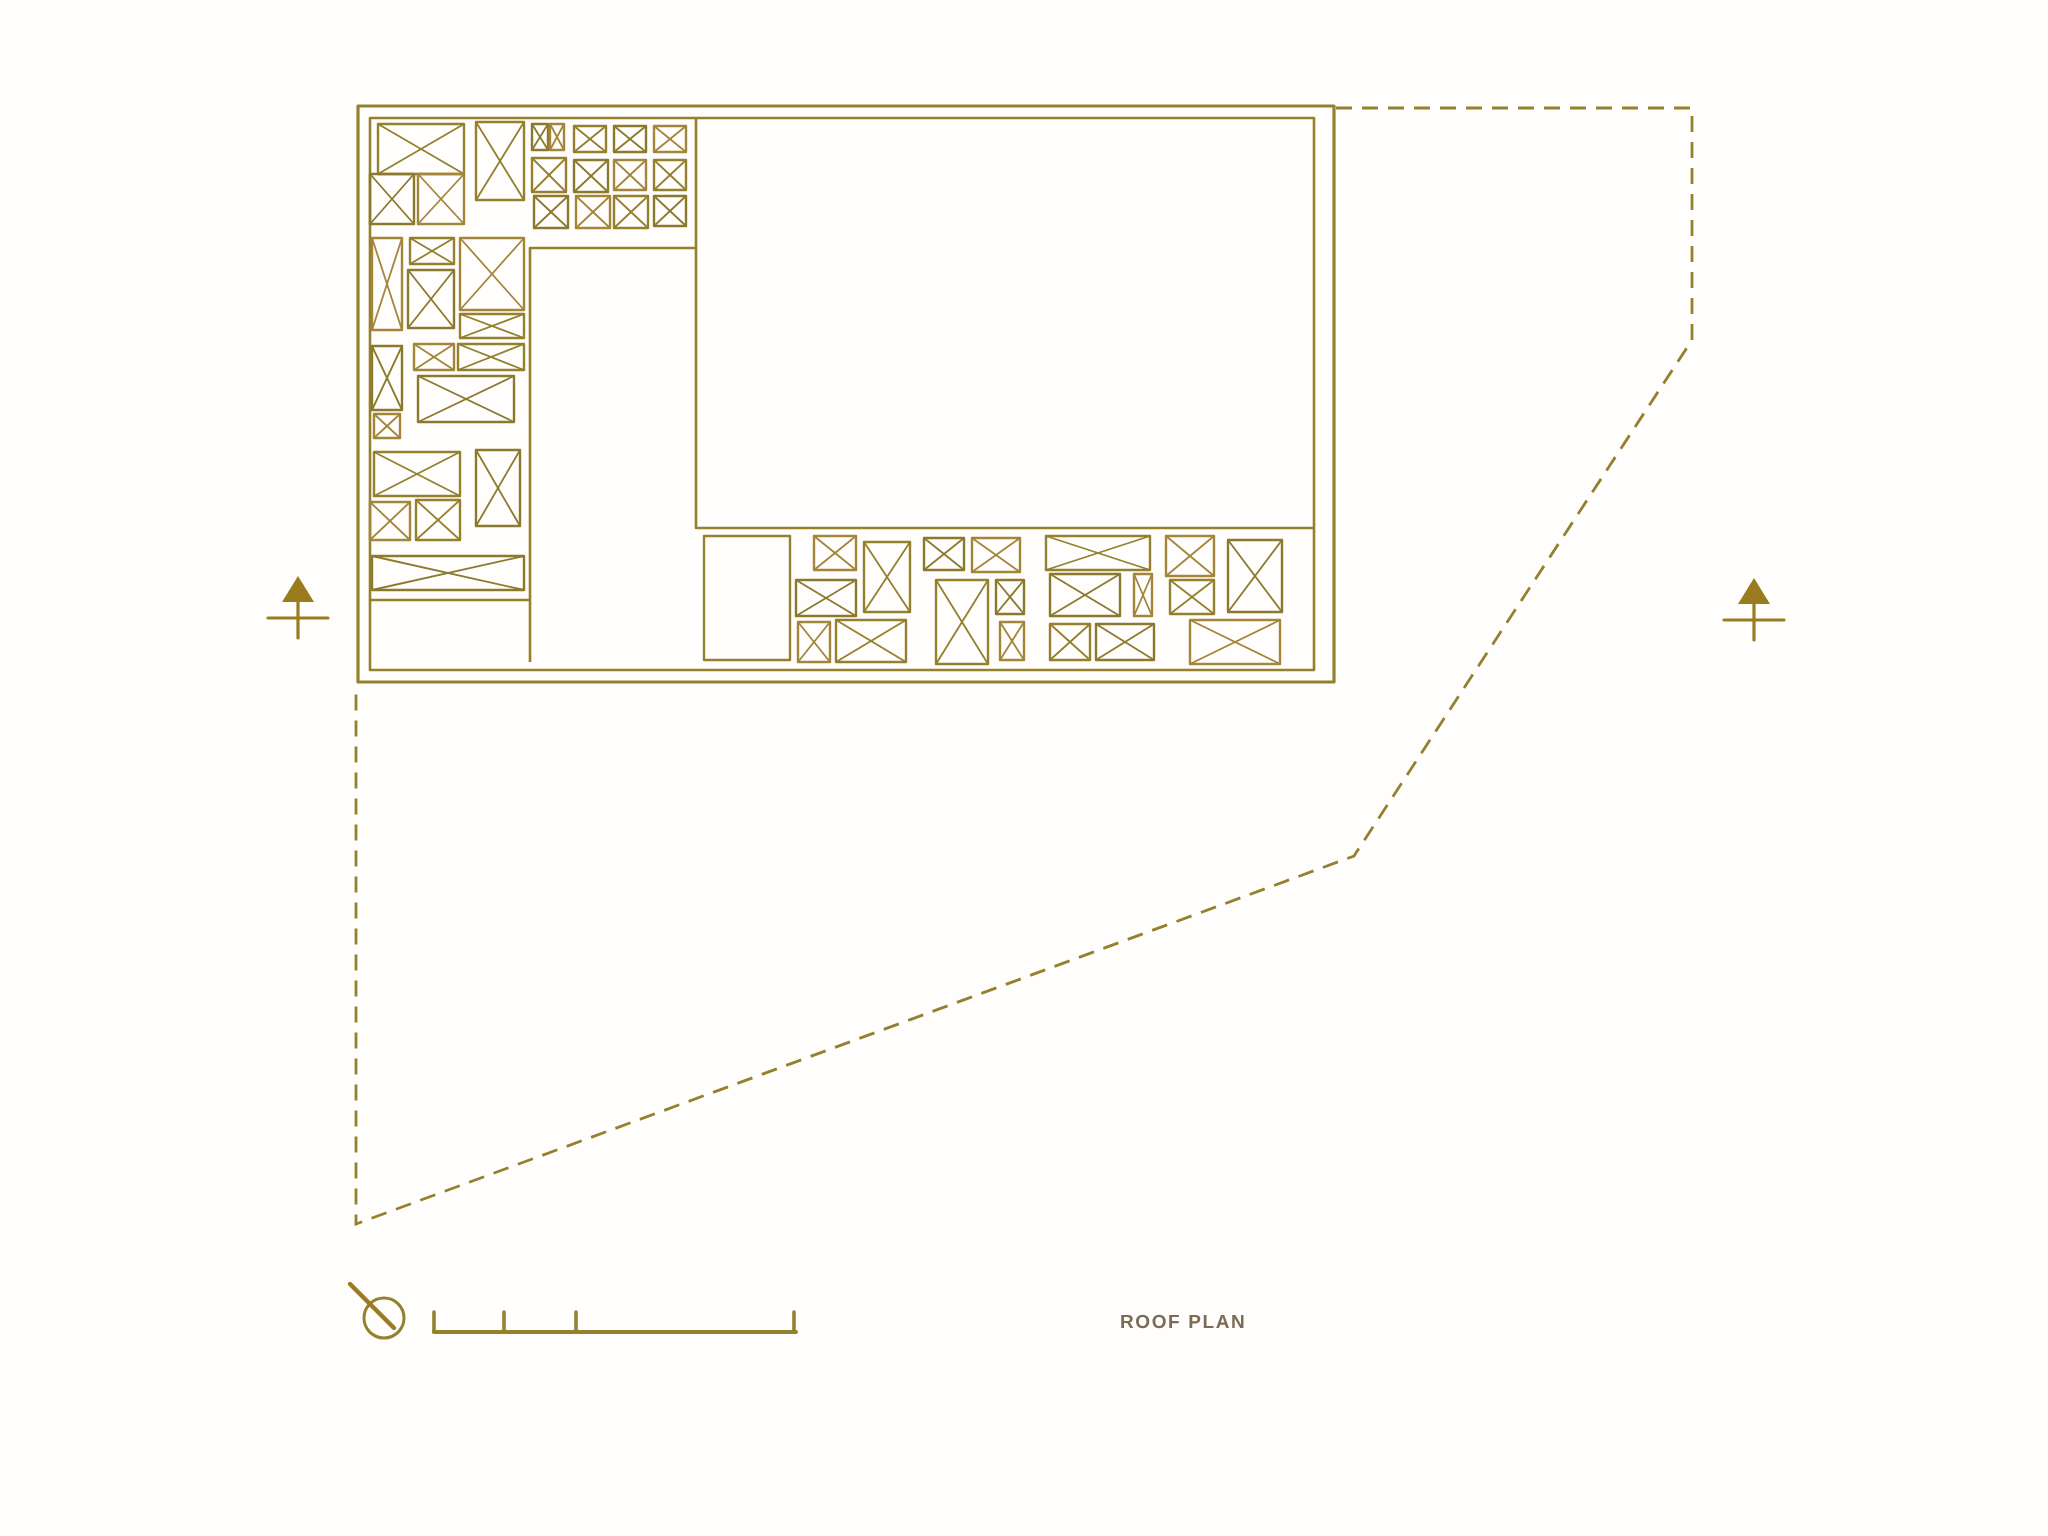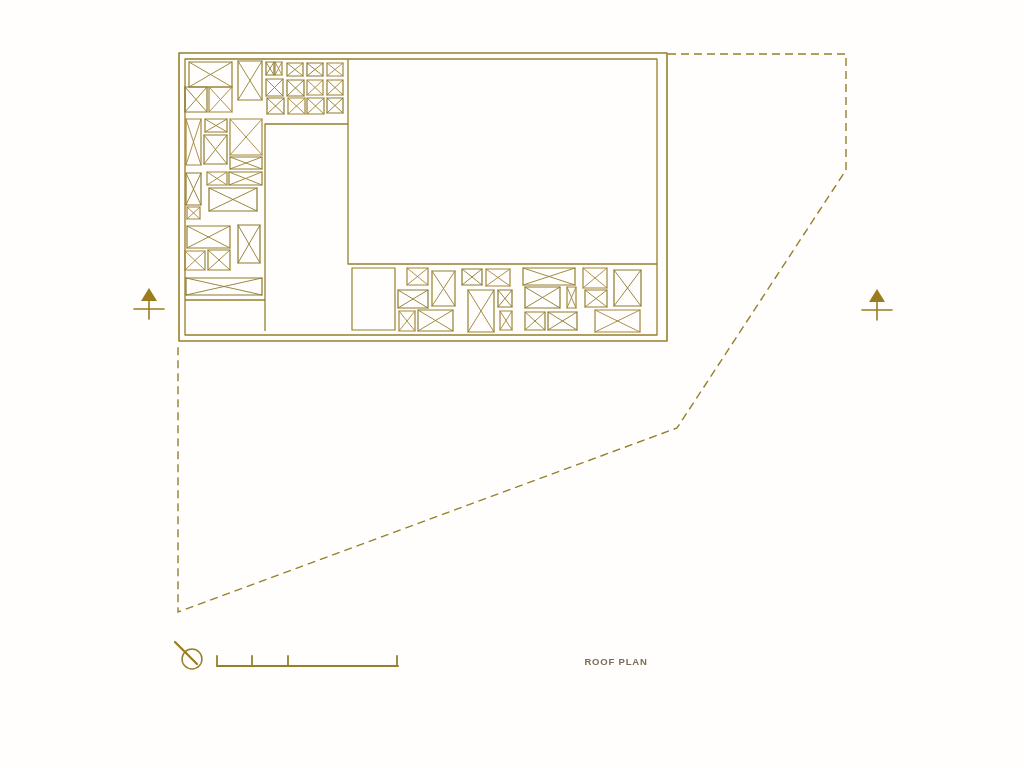--- a/index.html
+++ b/index.html
@@ -2,21 +2,21 @@
 <html><head>
 <meta charset="utf-8">
 <style>
   html,body{margin:0;padding:0;}
   body{font-family:"Liberation Sans",sans-serif;}
   .page{position:relative;width:1024px;height:768px;overflow:hidden;background:#fffefc;}
   .plan-svg{position:absolute;left:0;top:0;}
   .plan-label{
     position:absolute;
     left:560px;top:656px;width:112px;
-    text-align:center;
+    text-align:left;
     font-size:9.5px;
     font-weight:bold;
     letter-spacing:0.8px;
   }
 </style>
 </head>
 <body>
 
 <div class="page" style="background: rgb(255, 254, 252);">
   <svg id="plan-svg" class="plan-svg" width="1024" height="768" viewBox="0 0 1024 768">

